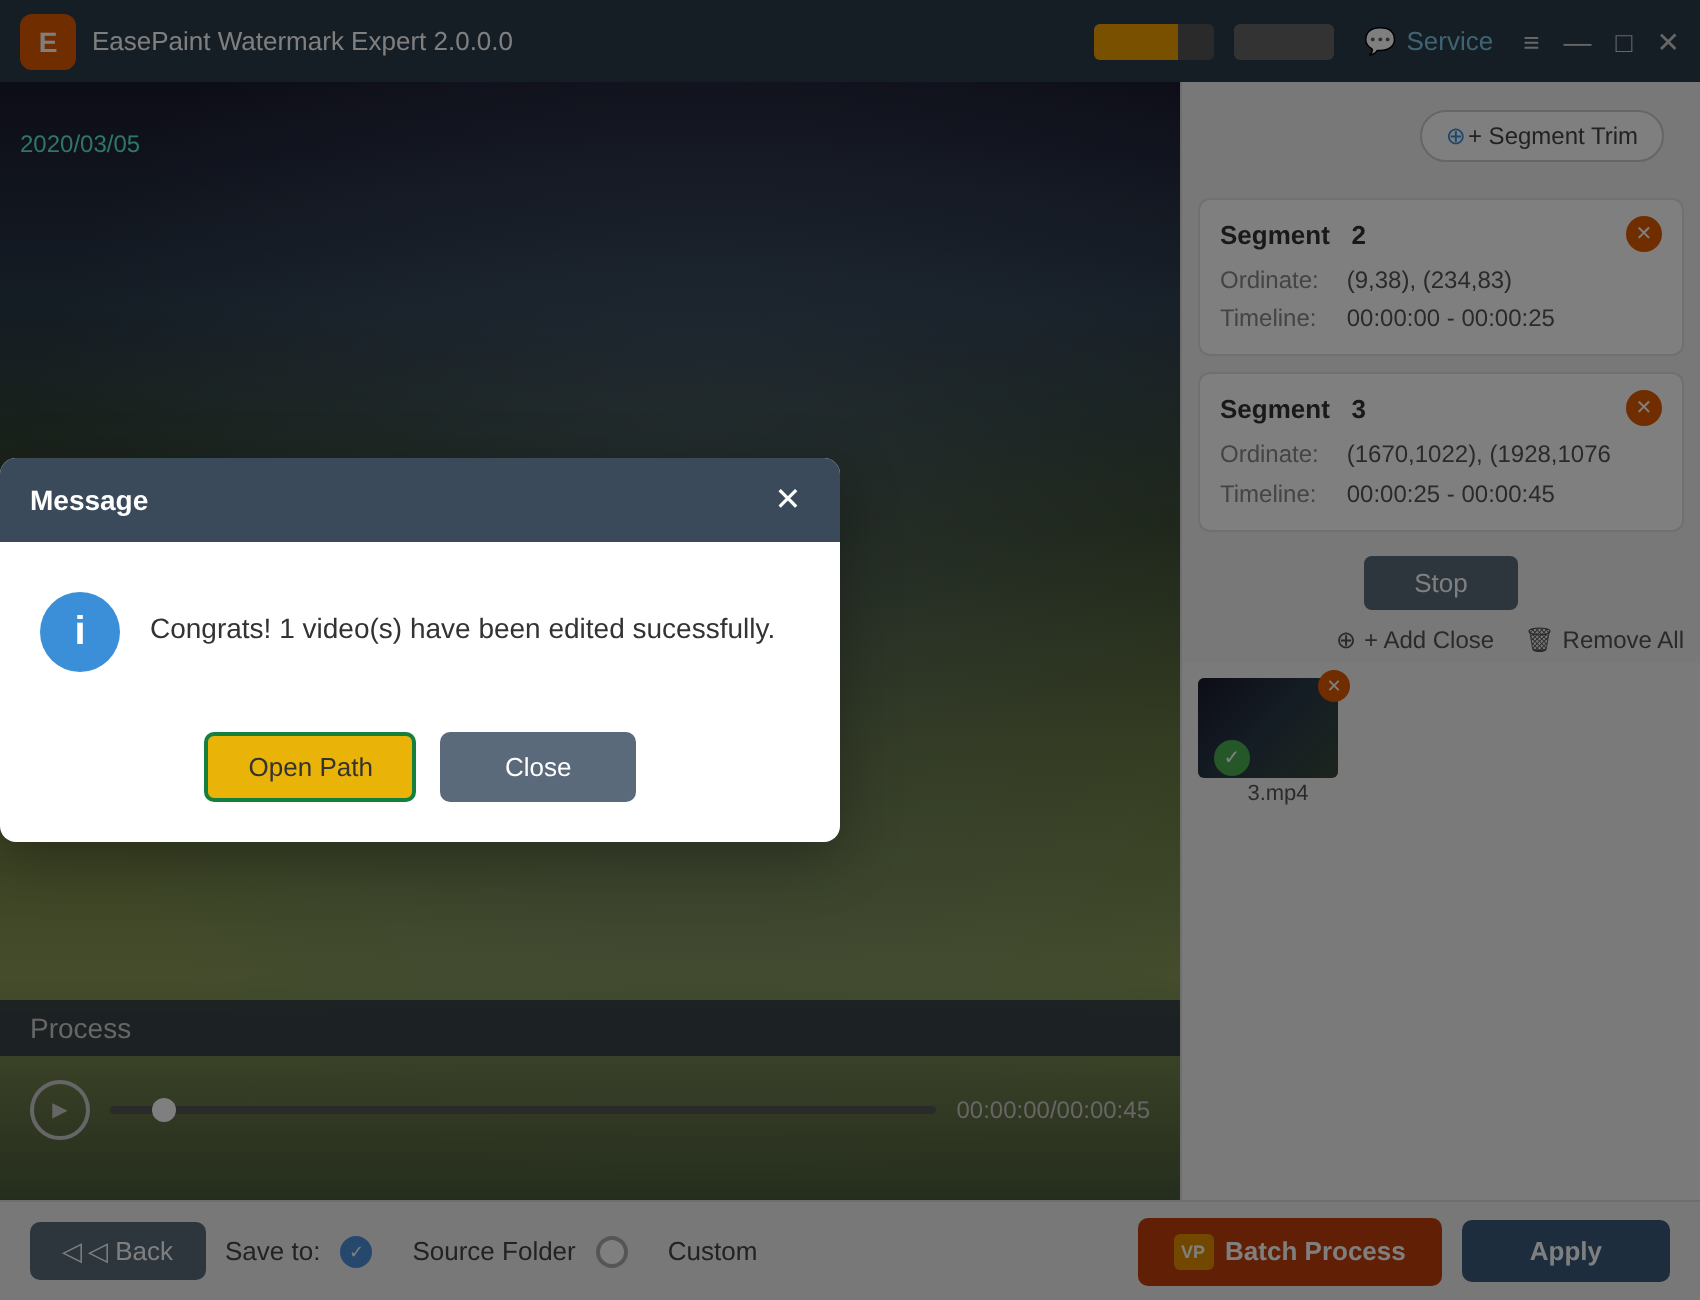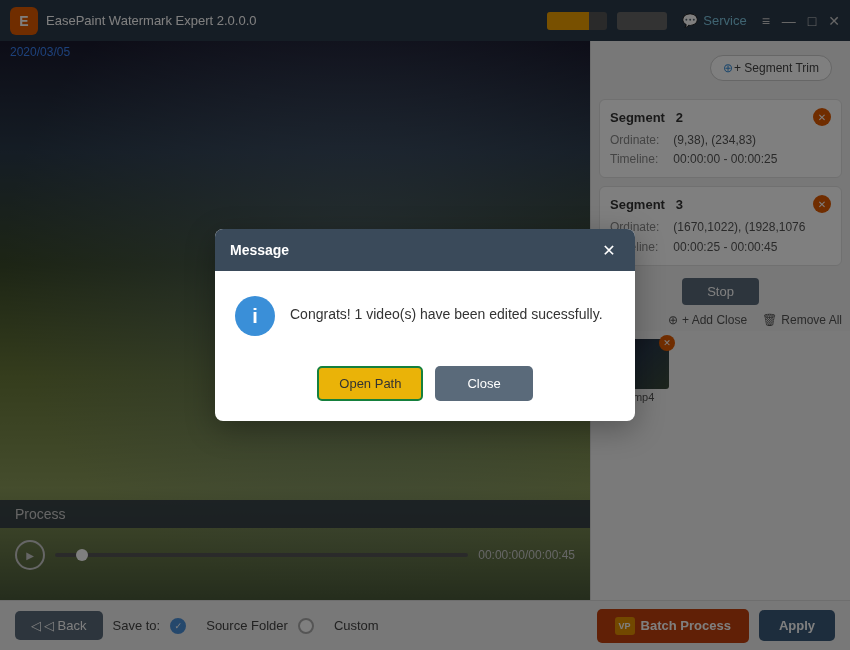--- a/index.html
+++ b/index.html
@@ -87,23 +87,23 @@
 
     
     .video-panel {
       flex: 1;
       background: #1a1a2e;
       position: relative;
       overflow: hidden;
     }
     .video-date {
       position: absolute;
-      top: 4px;
+      top: 24px;
       left: 10px;
-      color: #3b82f6;
+      color: #5eead4;
       font-size: 12px;
       z-index: 2;
     }
     .video-bg {
       width: 100%;
       height: 100%;
       background: linear-gradient(180deg, #1a1a2e 0%, #2a3a4a 20%, #3a4a2a 40%, #6a7a3a 60%, #8a9a5a 80%, #4a5a3a 100%);
       position: relative;
       overflow: hidden;
     }
@@ -363,39 +363,38 @@
       background: #e59000;
       border-radius: 3px;
       display: flex;
       align-items: center;
       justify-content: center;
       font-size: 9px;
       color: white;
       font-weight: bold;
     }
     .apply-btn {
-      padding: 8px 20px;
+      padding: 8px 34px;
       background: #3a5a7a;
       color: white;
       border: none;
       border-radius: 5px;
       cursor: pointer;
       font-size: 13px;
       font-weight: 600;
     }
 
     
     .modal-overlay {
       position: absolute;
       top: 0; left: 0; right: 0; bottom: 0;
       background: rgba(0,0,0,0.5);
       z-index: 100;
       display: flex;
       align-items: center;
-      justify-content: center;
     }
     .modal {
       background: white;
       border-radius: 8px;
       width: 420px;
       box-shadow: 0 8px 30px rgba(0,0,0,0.3);
       overflow: hidden;
     }
     .modal-header {
       background: #3a4a5a;

